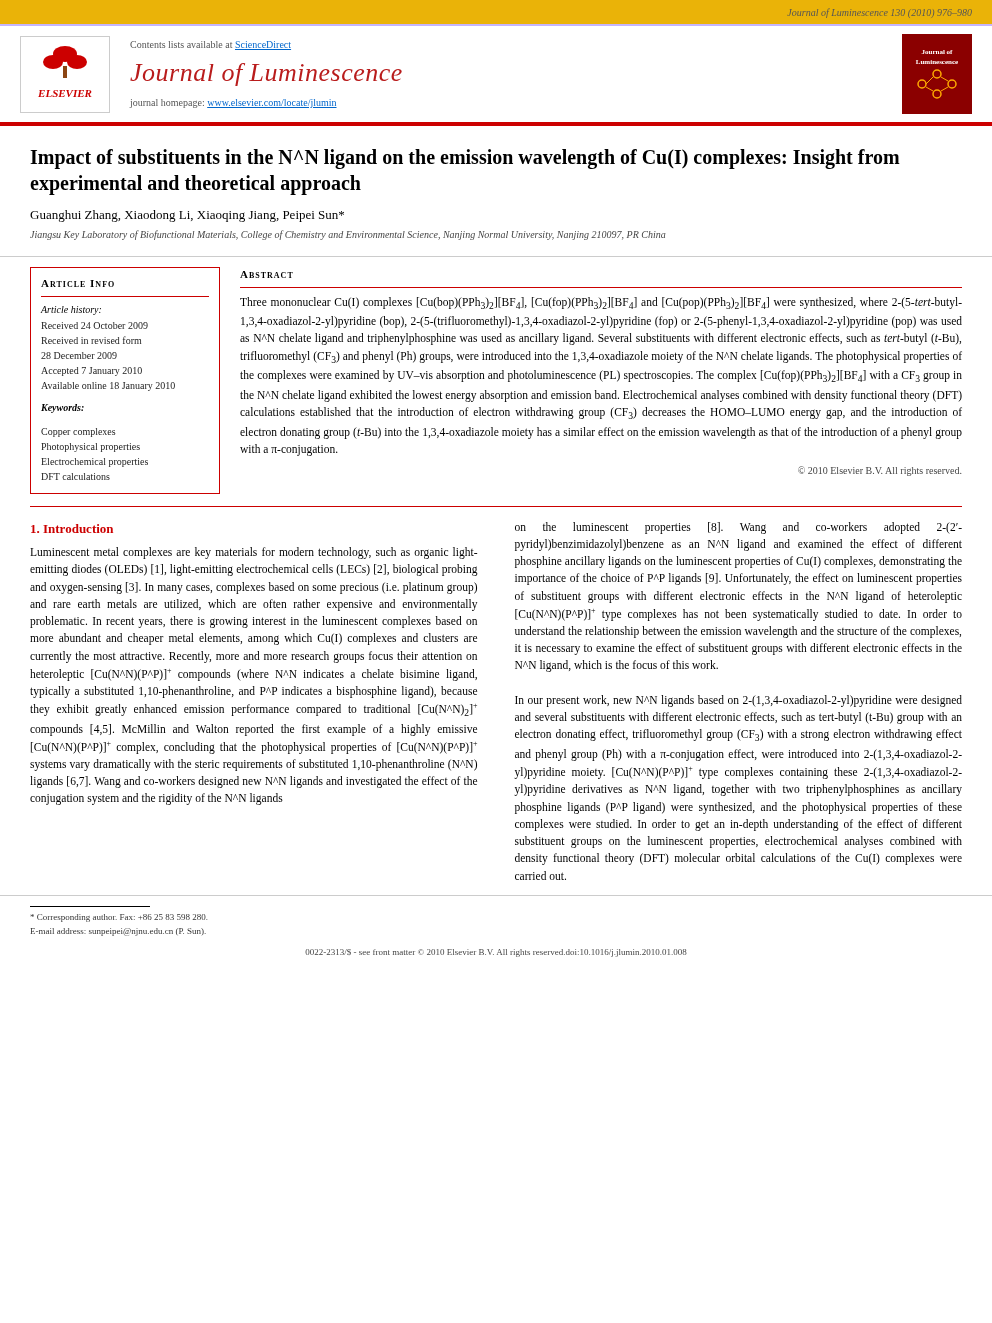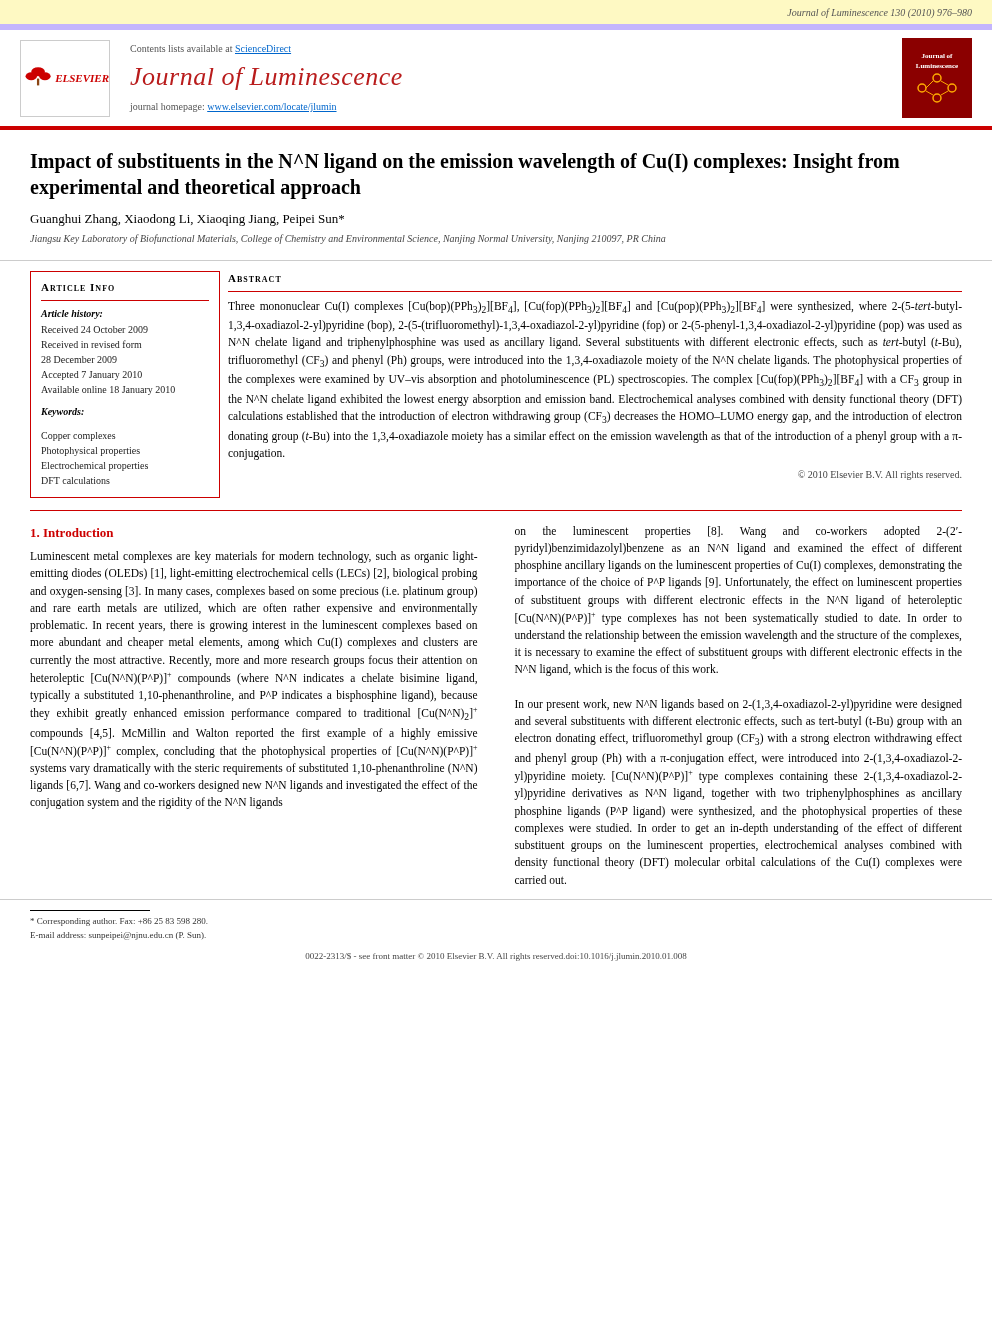--- a/index.html
+++ b/index.html
@@ -8,48 +8,48 @@
       background: #fff;
       color: #000;
       width: 992px;
       min-height: 1323px;
       font-size: 13px;
       line-height: 1.4;
     }
 
     
     .header {
-      border-bottom: 6px solid #c4b5fd;
+      border-bottom: 2px solid #c4b5fd;
       padding: 6px 4px 4px 0;
       display: flex;
       align-items: center;
       justify-content: flex-end;
       padding-right: 20px;
-      background: #fef9c3;
+      background: #eab308;
     }
     .journal-top-label {
       font-size: 10px;
       color: #555;
       font-style: italic;
     }
 
     
     .banner {
       display: flex;
       align-items: center;
       border-bottom: 1px solid #c00;
       padding: 8px 20px;
       background: #fff;
     }
     .elsevier-logo {
       width: 90px;
       height: 77px;
       margin-right: 20px;
       display: flex;
-      flex-direction: row;
+      flex-direction: column;
       align-items: center;
       justify-content: center;
       border: 1px solid #ccc;
       font-size: 9px;
       color: #333;
       font-style: italic;
     }
     .elsevier-logo .elsevier-text {
       font-size: 11px;
       font-weight: bold;
@@ -125,21 +125,21 @@
       font-size: 10px;
       font-style: italic;
       color: #444;
       margin-bottom: 4px;
     }
 
     
     .two-col {
       display: flex;
       padding: 0 30px;
-      gap: 8px;
+      gap: 20px;
       margin-top: 10px;
     }
 
     
     .article-info {
       width: 190px;
       flex-shrink: 0;
       border: 1px solid #c00;
       padding: 8px 10px;
       font-size: 10px;
@@ -149,21 +149,21 @@
       font-variant: small-caps;
       font-weight: bold;
       letter-spacing: 1px;
       border-bottom: 1px solid #c00;
       padding-bottom: 4px;
       margin-bottom: 6px;
       color: #000;
     }
     .info-section-label {
       font-style: italic;
-      font-weight: bold;
+      font-weight: normal;
       color: #000;
       margin-top: 5px;
       margin-bottom: 2px;
       font-size: 10px;
     }
     .info-line {
       font-size: 10px;
       color: #222;
       margin-bottom: 1px;
     }

